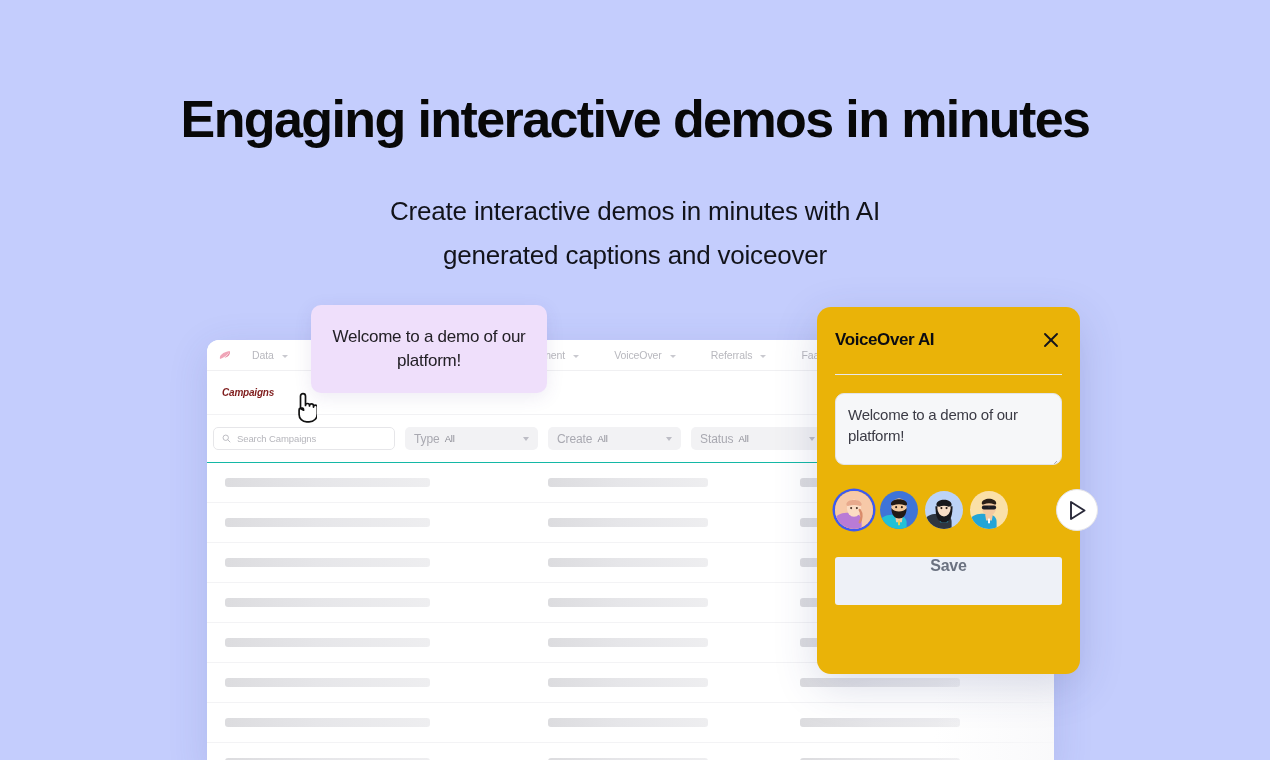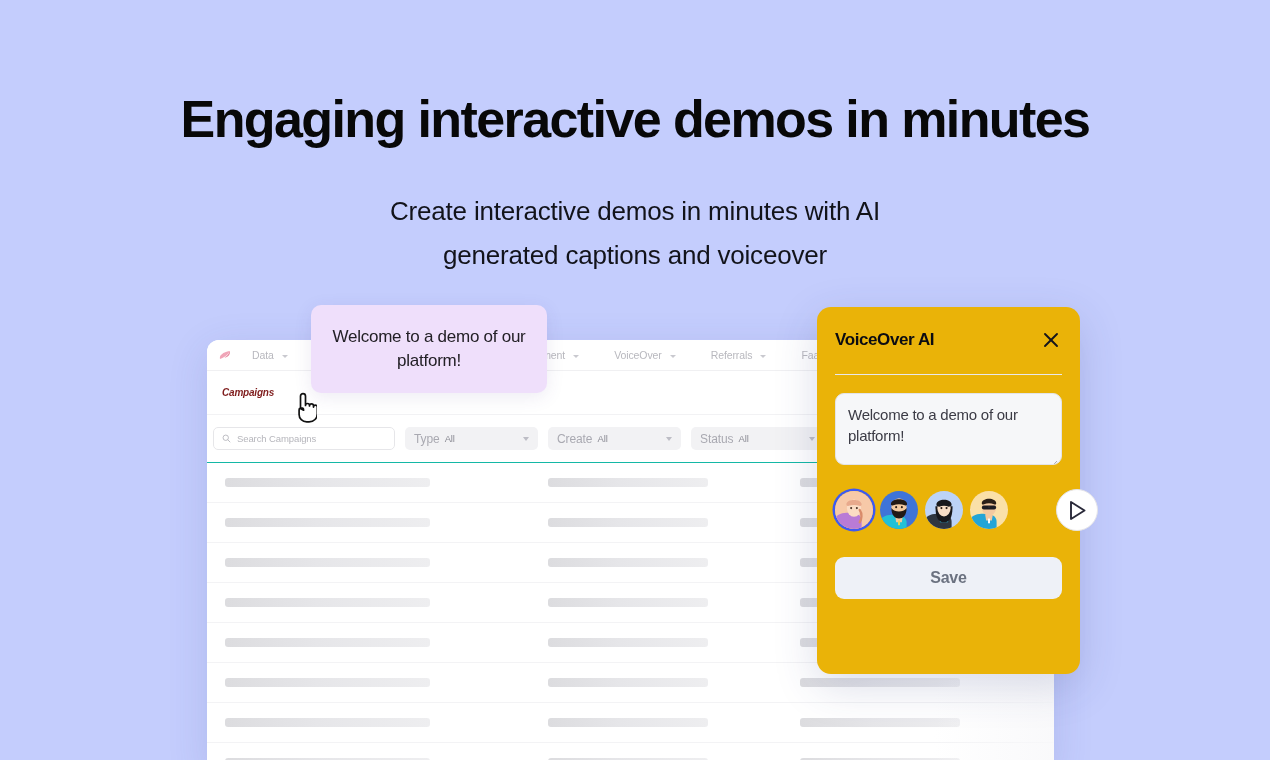--- a/index.html
+++ b/index.html
@@ -305,25 +305,24 @@
     border-radius: 50%;
     border: 1.5px solid #e4e4e9;
     background: #fff;
     display: flex;
     align-items: center;
     justify-content: center;
   }
 
   .vo-save {
     margin-top: 24px;
-    height: 42px;
+    height: 48px;
     background: #eef1f7;
-    border-radius: 9px;
-    display: flex;
-    align-items: center;
+    border-radius: 3px;
+    display: flex;
     justify-content: center;
     cursor: pointer;
   }
   .vo-save-label {
     font-size: 16px;
     font-weight: 600;
     color: #6b7280;
     letter-spacing: -0.2px;
   }
 </style>

